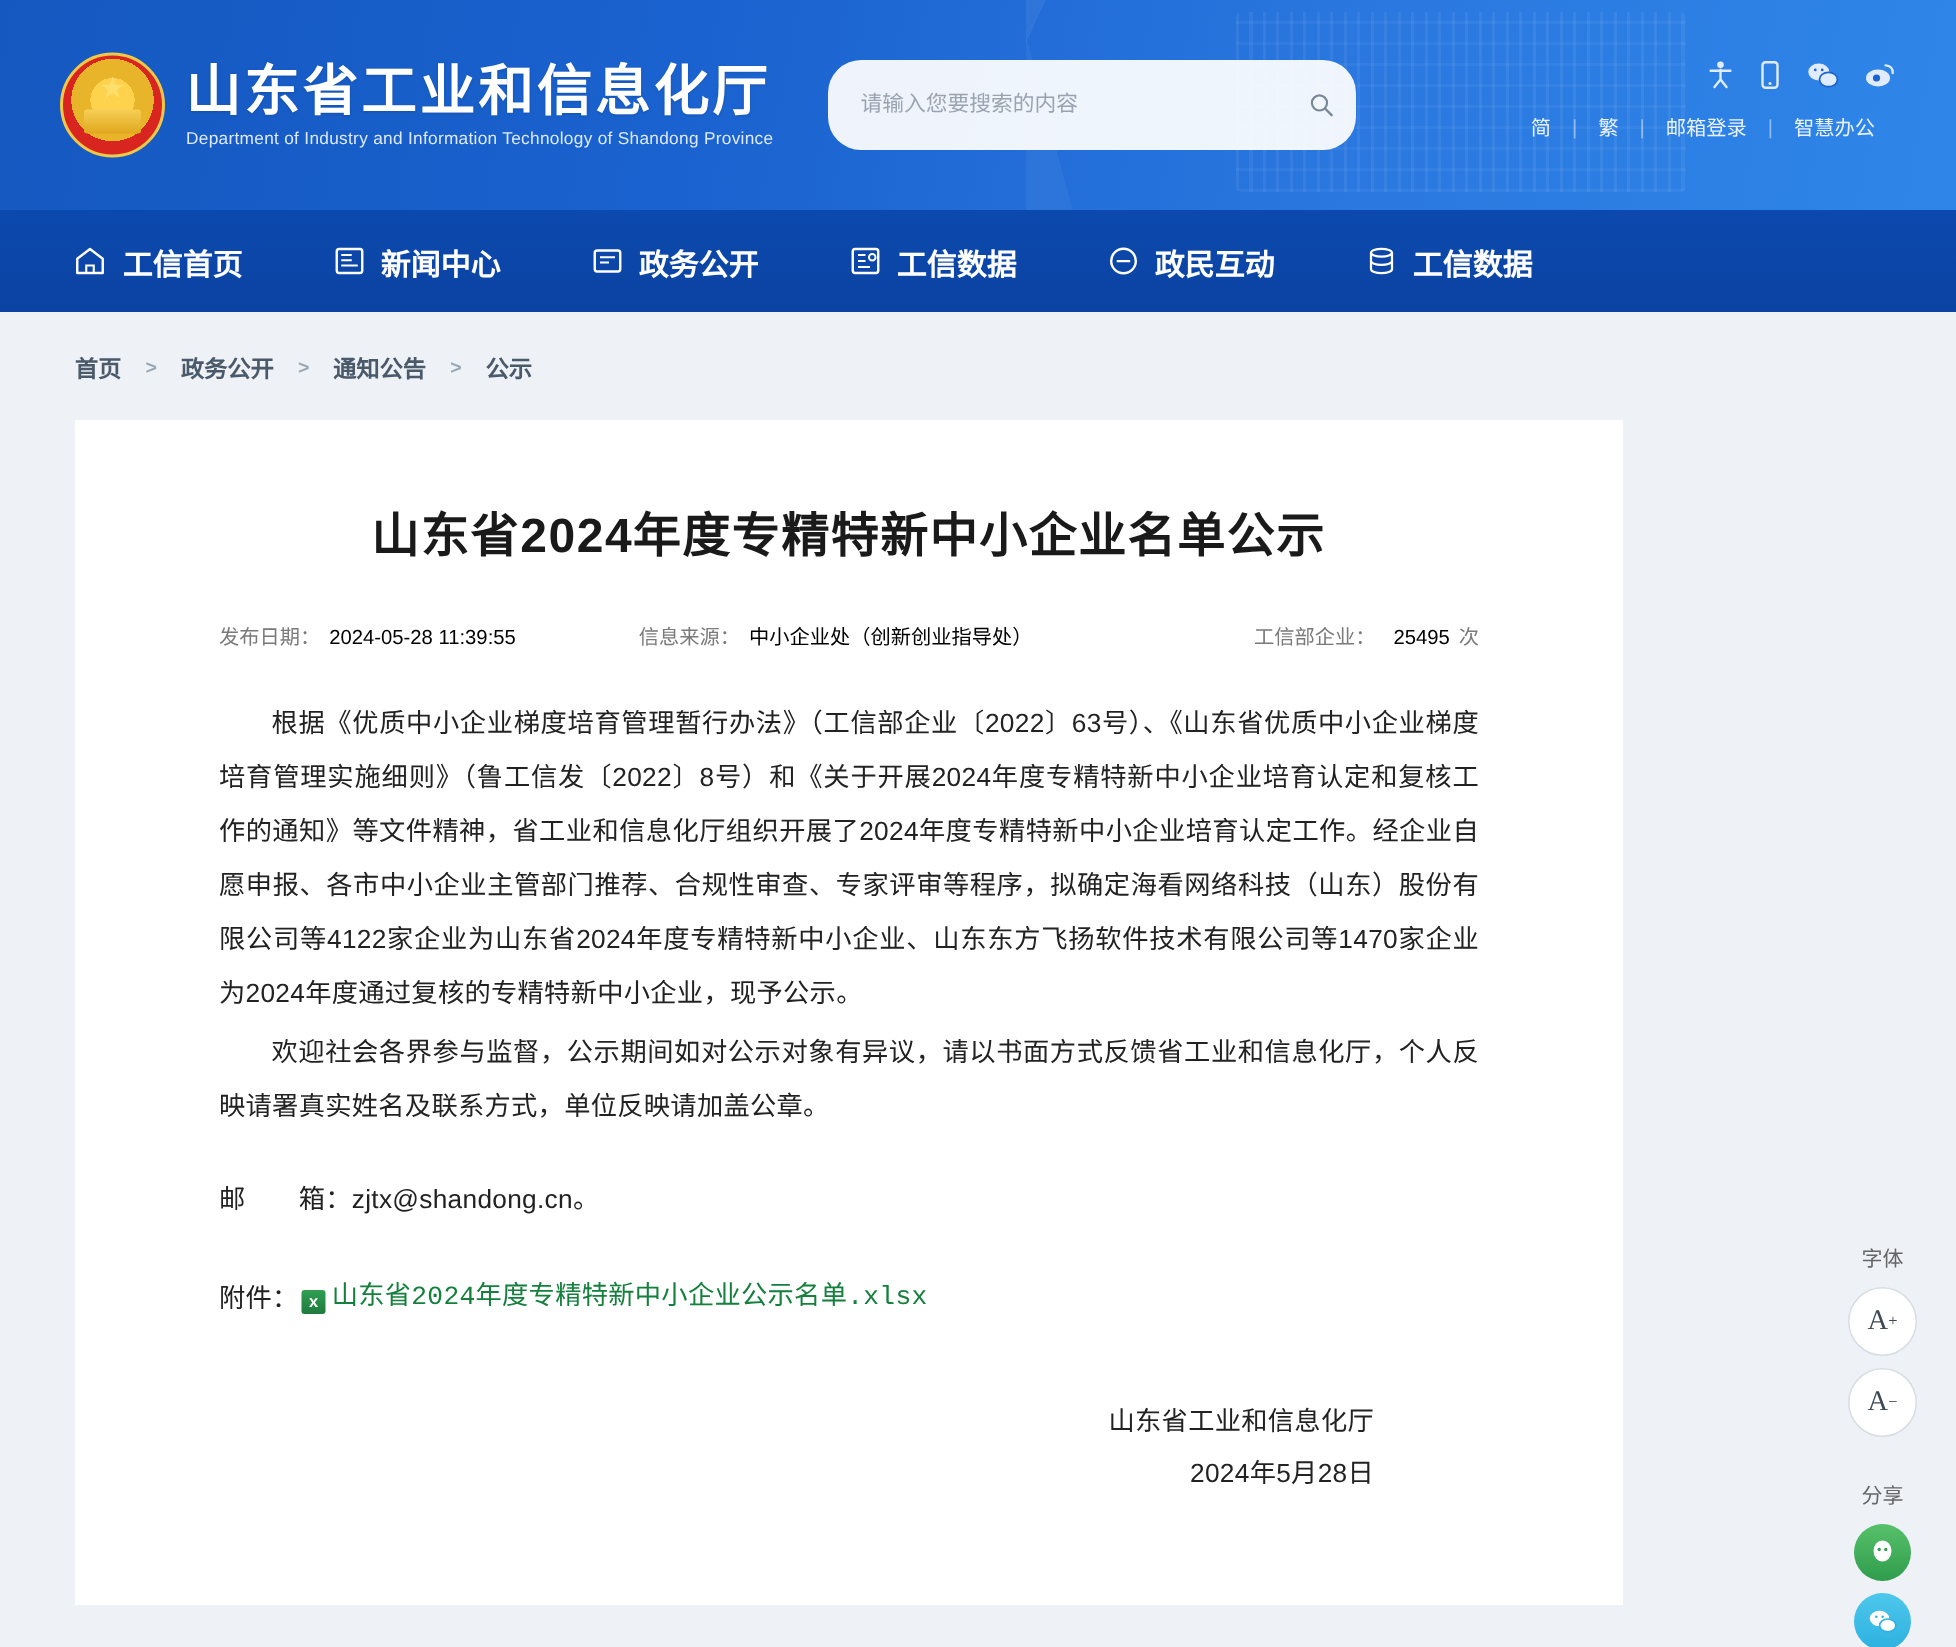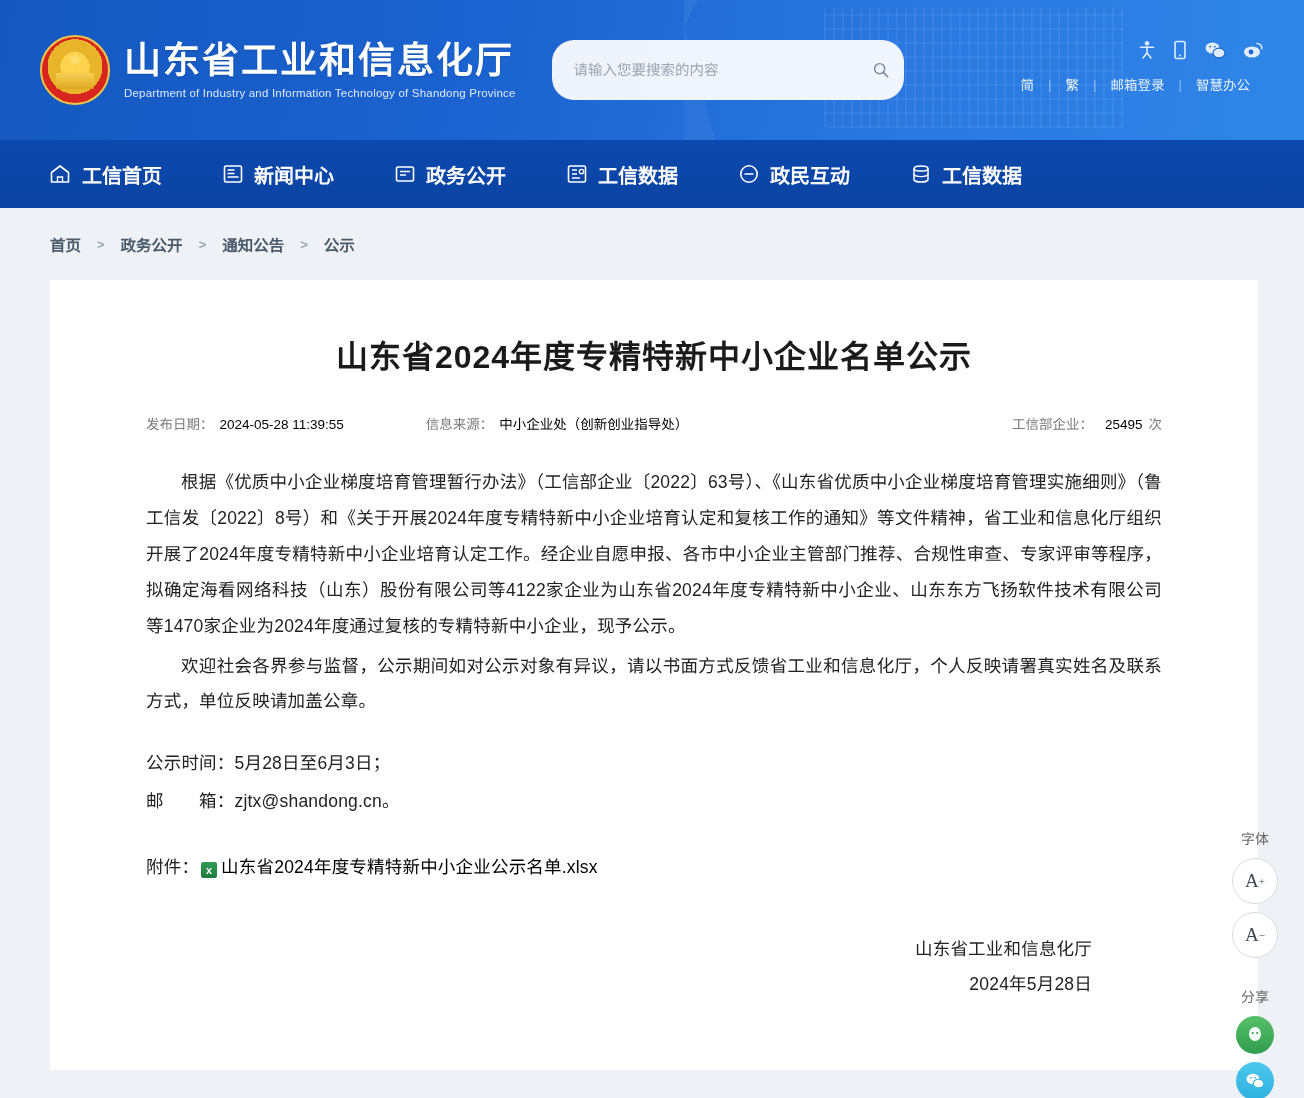--- a/index.html
+++ b/index.html
@@ -143,21 +143,21 @@
     font-weight: bold;
   }
   .crumb { display: flex; align-items: center; font-size: 15.5px; color: #4b5a6b; }
   .crumb a { color: #4b5a6b; text-decoration: none; }
   .crumb .sep { margin: 0 16px; color: #9aa7b4; font-size: 13px; }
 
   
   .content-area { padding: 0 50px 0 50px; position: relative; }
   .card {
     background: #fff;
-    width: 1208px;
+    width: 1032px;
     min-height: 790px;
     padding: 56px 96px 40px 96px;
     position: relative;
   }
   .art-title {
     text-align: center;
     font-size: 32px;
     font-weight: bold;
     color: #1a1a1a;
     letter-spacing: 1px;
@@ -193,21 +193,21 @@
   }
   .xls-ico {
     display: inline-block; width: 16px; height: 16px; margin: 0 4px 0 2px;
     background: linear-gradient(#2f9e52, #1f7a3d);
     border-radius: 2px; position: relative; top: 2px;
   }
   .xls-ico::after {
     content: "x"; position: absolute; inset: 0; color: #fff;
     font-size: 11px; line-height: 16px; text-align: center; font-weight: bold;
   }
-  .attach-name { color: #000000; text-decoration: none; }
+  .attach-name { color: #15803d; text-decoration: none; font-family: Liberation Mono, monospace; }
   .sign {
     margin-top: 46px;
     text-align: right;
     font-size: 17.5px; color: #222; line-height: 2;
     padding-right: 70px;
   }
 
   
   .rail {
     position: absolute;
@@ -392,21 +392,20 @@
           <span class="meta-value">25495</span>
           <span class="meta-label">次</span>
         </span>
       </div>
 
       <div class="art-body">
         <p>根据《优质中小企业梯度培育管理暂行办法》（工信部企业〔2022〕63号）、《山东省优质中小企业梯度培育管理实施细则》（鲁工信发〔2022〕8号）和《关于开展2024年度专精特新中小企业培育认定和复核工作的通知》等文件精神，省工业和信息化厅组织开展了2024年度专精特新中小企业培育认定工作。经企业自愿申报、各市中小企业主管部门推荐、合规性审查、专家评审等程序，拟确定海看网络科技（山东）股份有限公司等4122家企业为山东省2024年度专精特新中小企业、山东东方飞扬软件技术有限公司等1470家企业为2024年度通过复核的专精特新中小企业，现予公示。</p>
         <p>欢迎社会各界参与监督，公示期间如对公示对象有异议，请以书面方式反馈省工业和信息化厅，个人反映请署真实姓名及联系方式，单位反映请加盖公章。</p>
 
         <div class="blk">
-          <p>公示时间：5月28日至6月3日；</p>
           <p>邮　　箱：zjtx@shandong.cn。</p>
         </div>
 
         <div class="attach-row">
           <span>附件：</span>
           <span class="xls-ico"></span>
           <a class="attach-name" href="#">山东省2024年度专精特新中小企业公示名单.xlsx</a>
         </div>
 
         <div class="sign">

